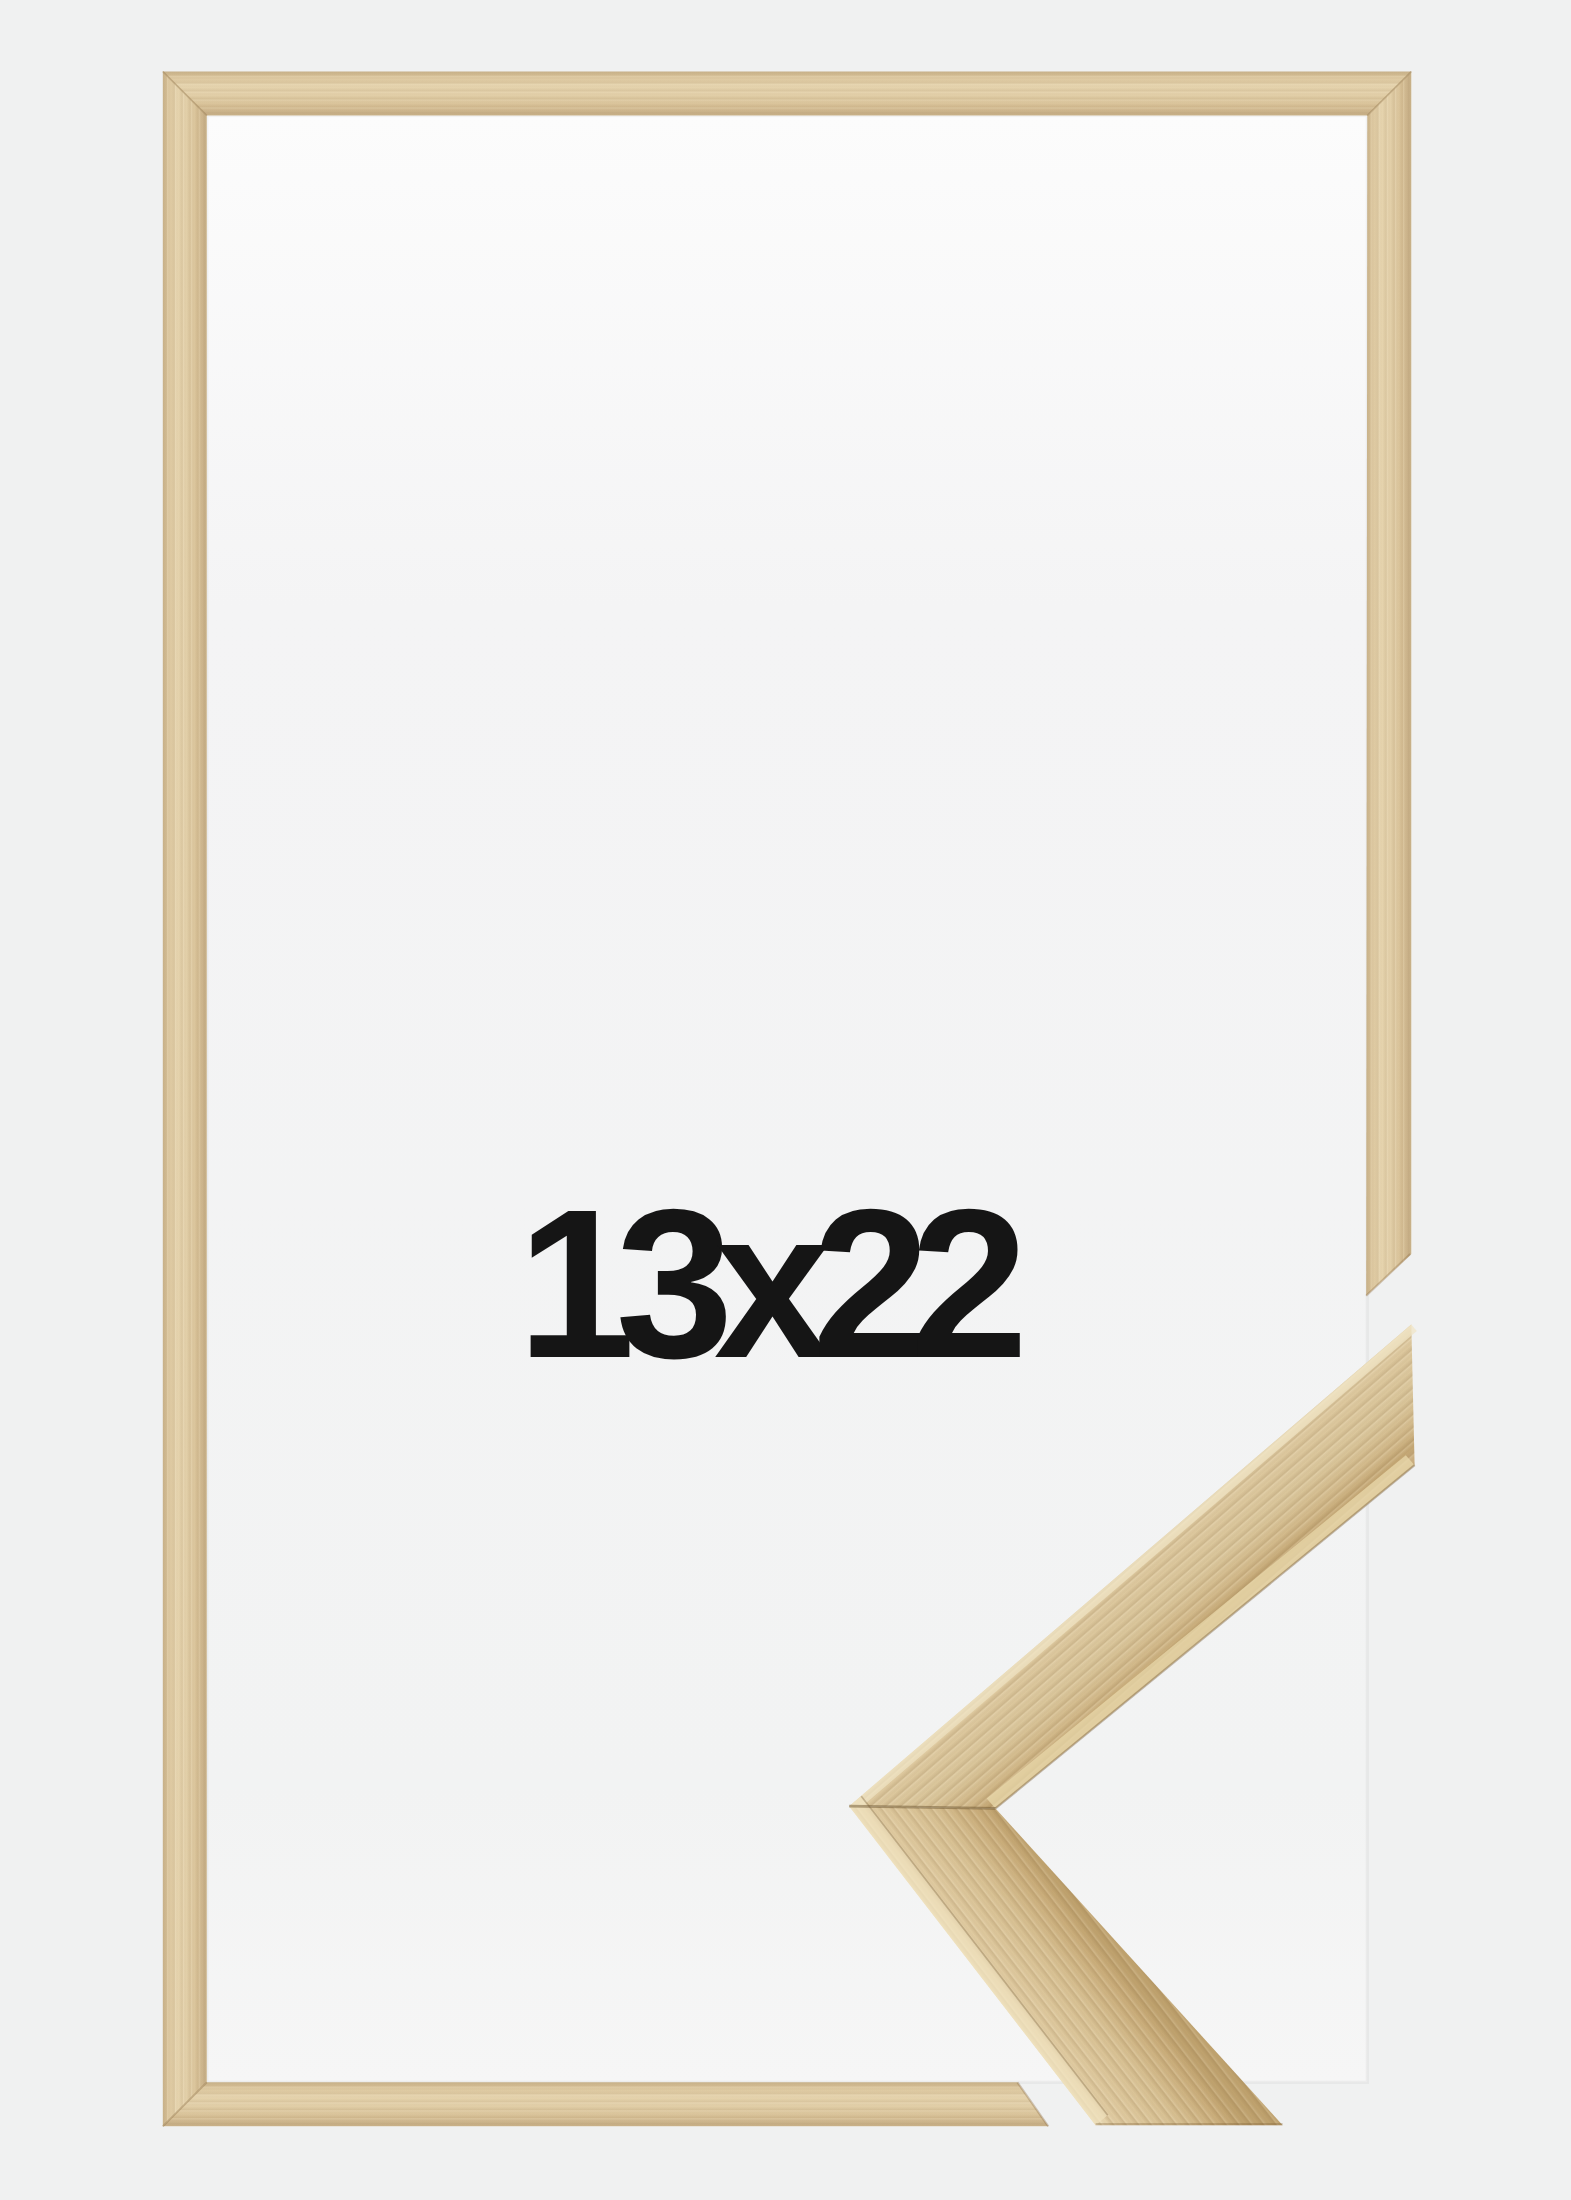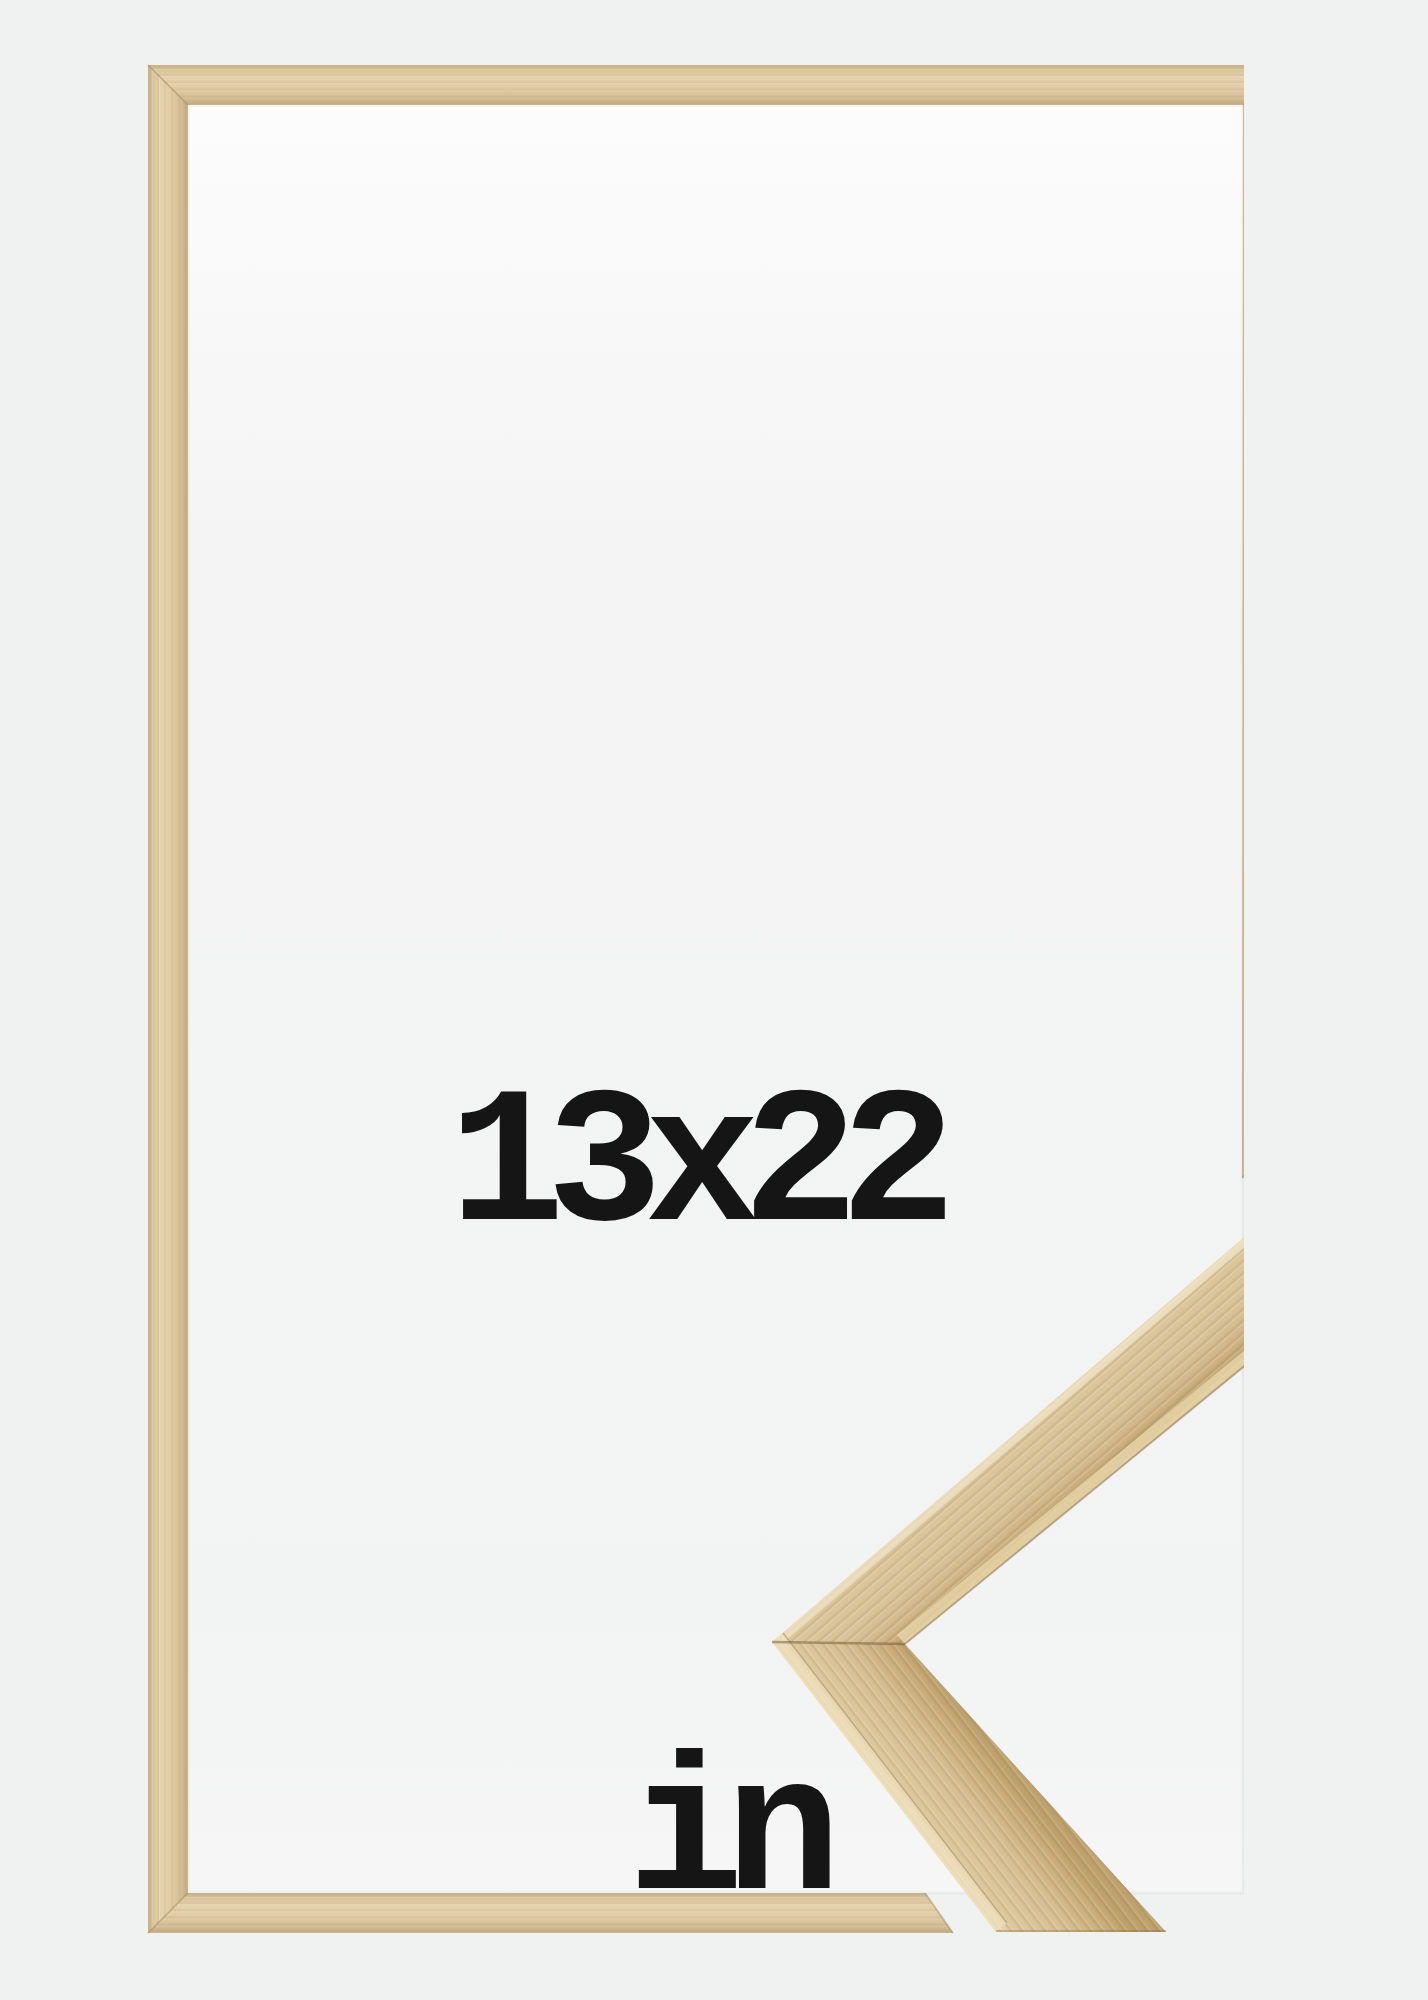--- a/index.html
+++ b/index.html
@@ -1,20 +1,20 @@
 <!DOCTYPE html>
 <html><head>
 <meta charset="utf-8">
 <style>
   html,body{margin:0;padding:0;background:#f0f1f1;}
   .stage{
     position:relative;
-    width:1244px;height:2000px;
+    width:1428px;height:2000px;
     overflow:hidden;
-    font-family:Liberation Mono, monospace;
+    font-family:Liberation Sans, sans-serif;
   }
   .stage svg{position:absolute;left:0;top:0;display:block;}
   .size-label{
     position:absolute;
     left:148px;top:610px;width:1135px;
     text-align:center;
     font-weight:700;
     font-size:193px;
     line-height:223px;
     letter-spacing:-18px;
@@ -140,16 +140,15 @@
       <path d="M772,1642 L996,1932 L1007,1923 L783,1633 Z" fill="#efe1bd" opacity="0.7"></path>
       <path d="M783,1633 L1007,1923" stroke="rgba(115,88,50,0.35)" stroke-width="1.5" fill="none"></path>
       <path d="M996,1931 L1166,1931" stroke="rgba(120,90,50,0.3)" stroke-width="2" fill="none"></path>
     </g>
 
     <path d="M772,1642 L905,1644" stroke="rgba(110,85,48,0.5)" stroke-width="2.5" fill="none"></path>
   </svg>
 
   <div class="size-label">
     <span class="line1">13x22</span>
-    <span class="line2">in</span>
   </div>
 
 </div>
 
 </body></html>

